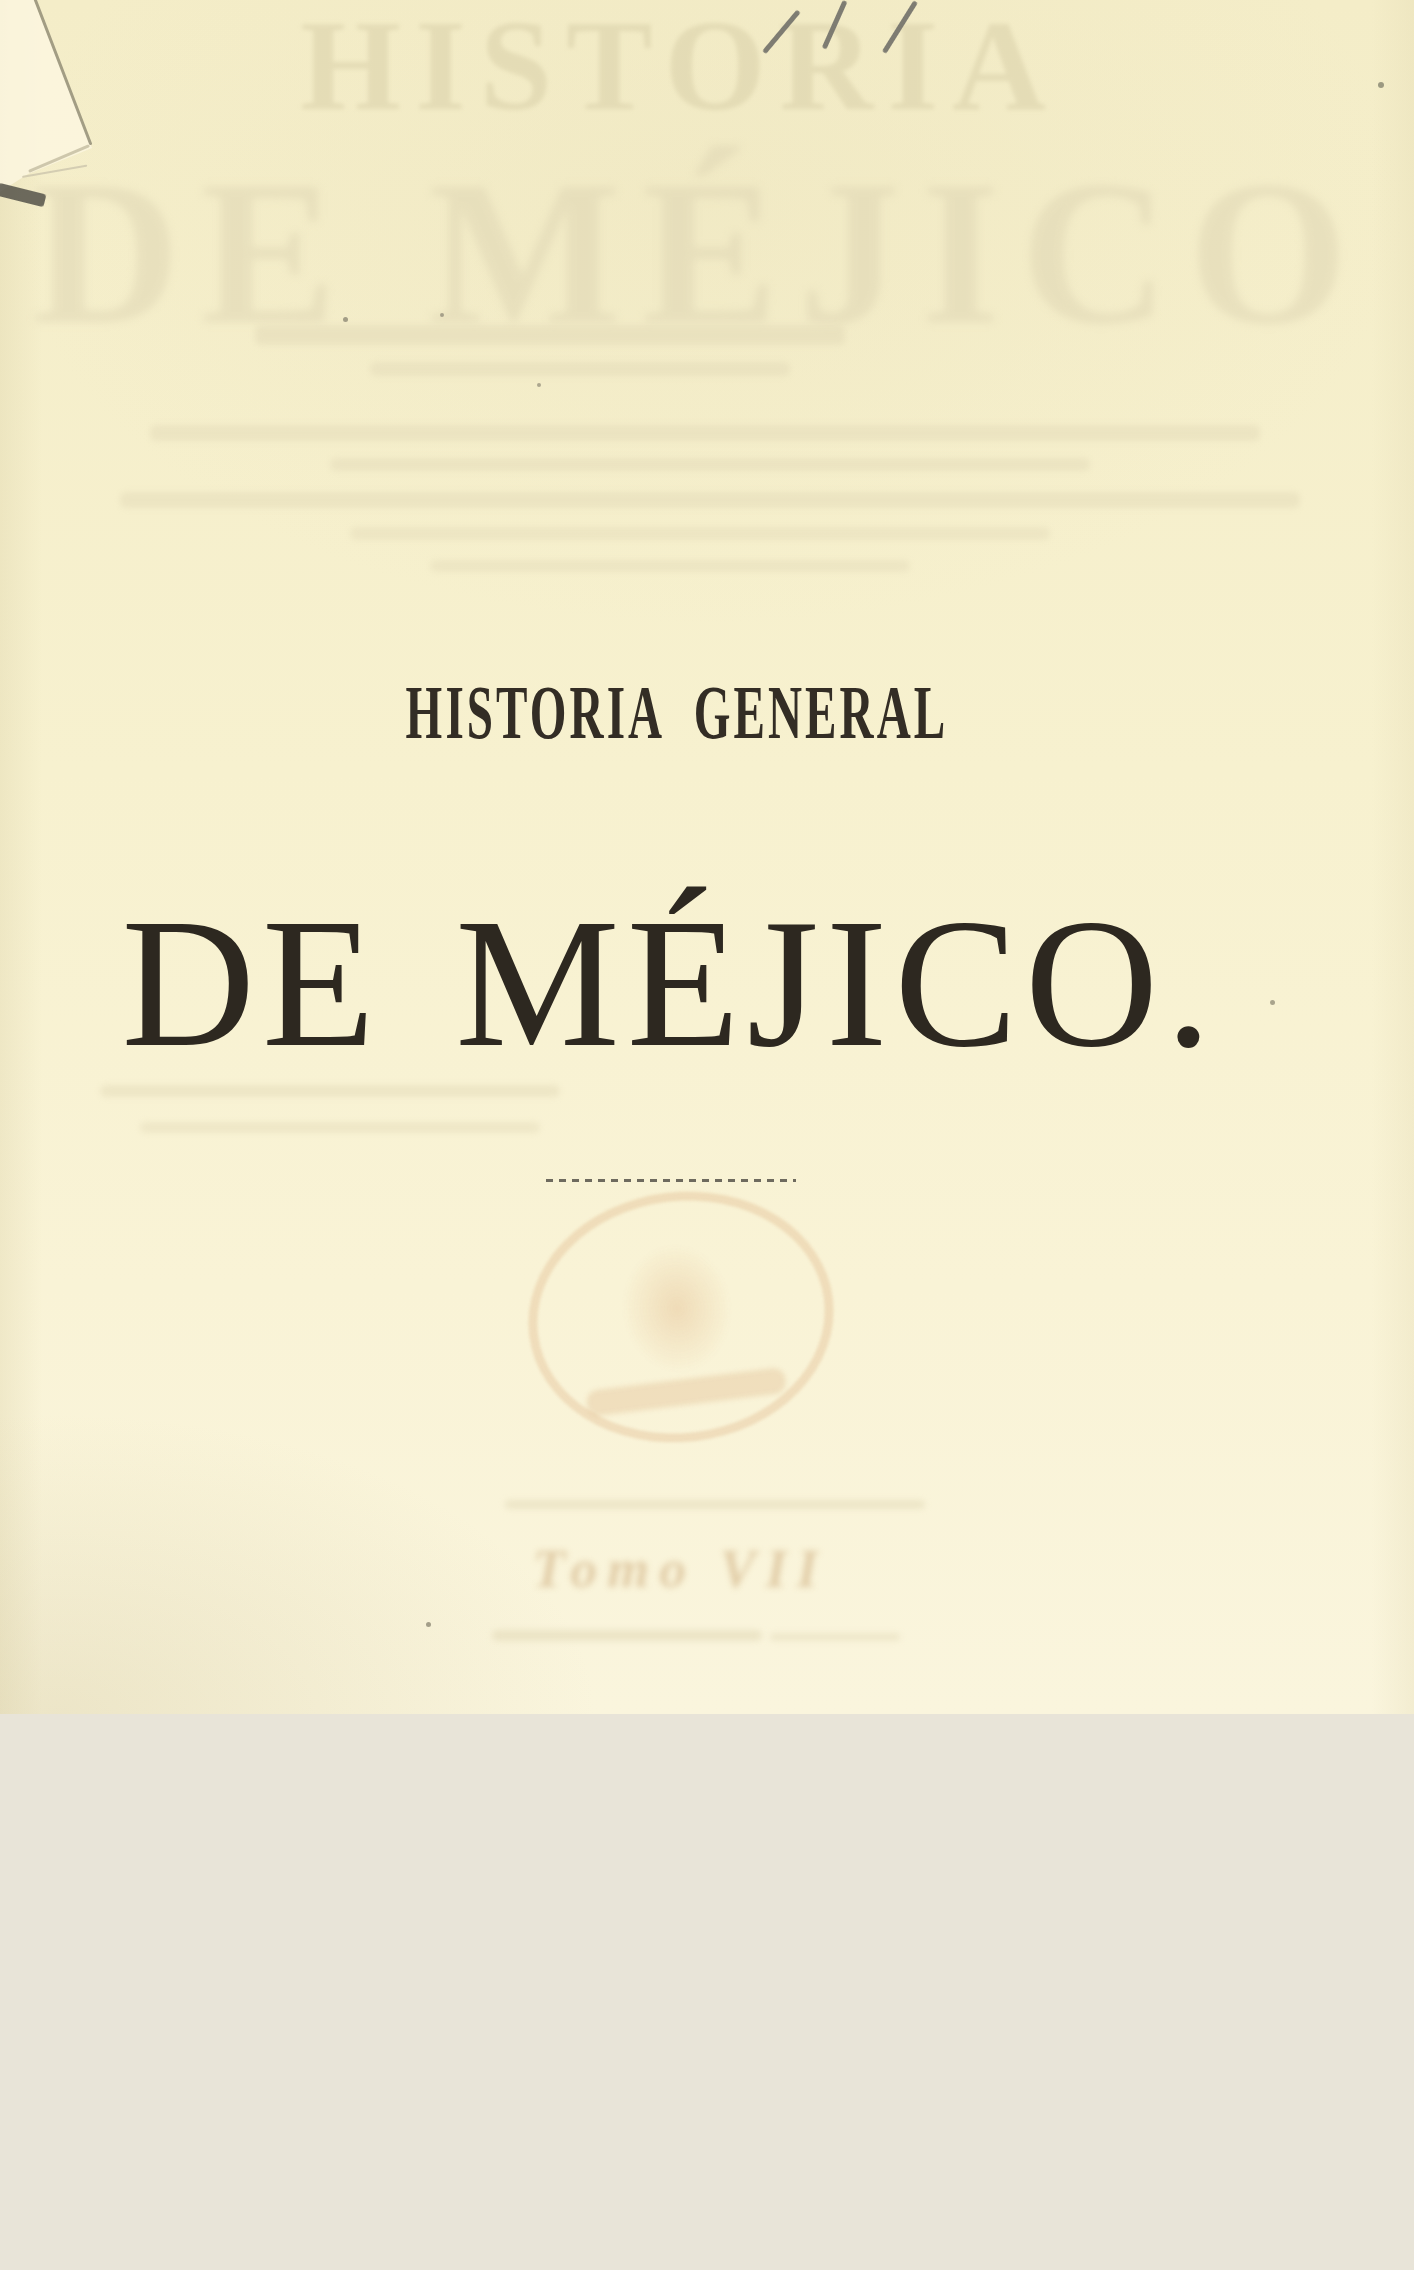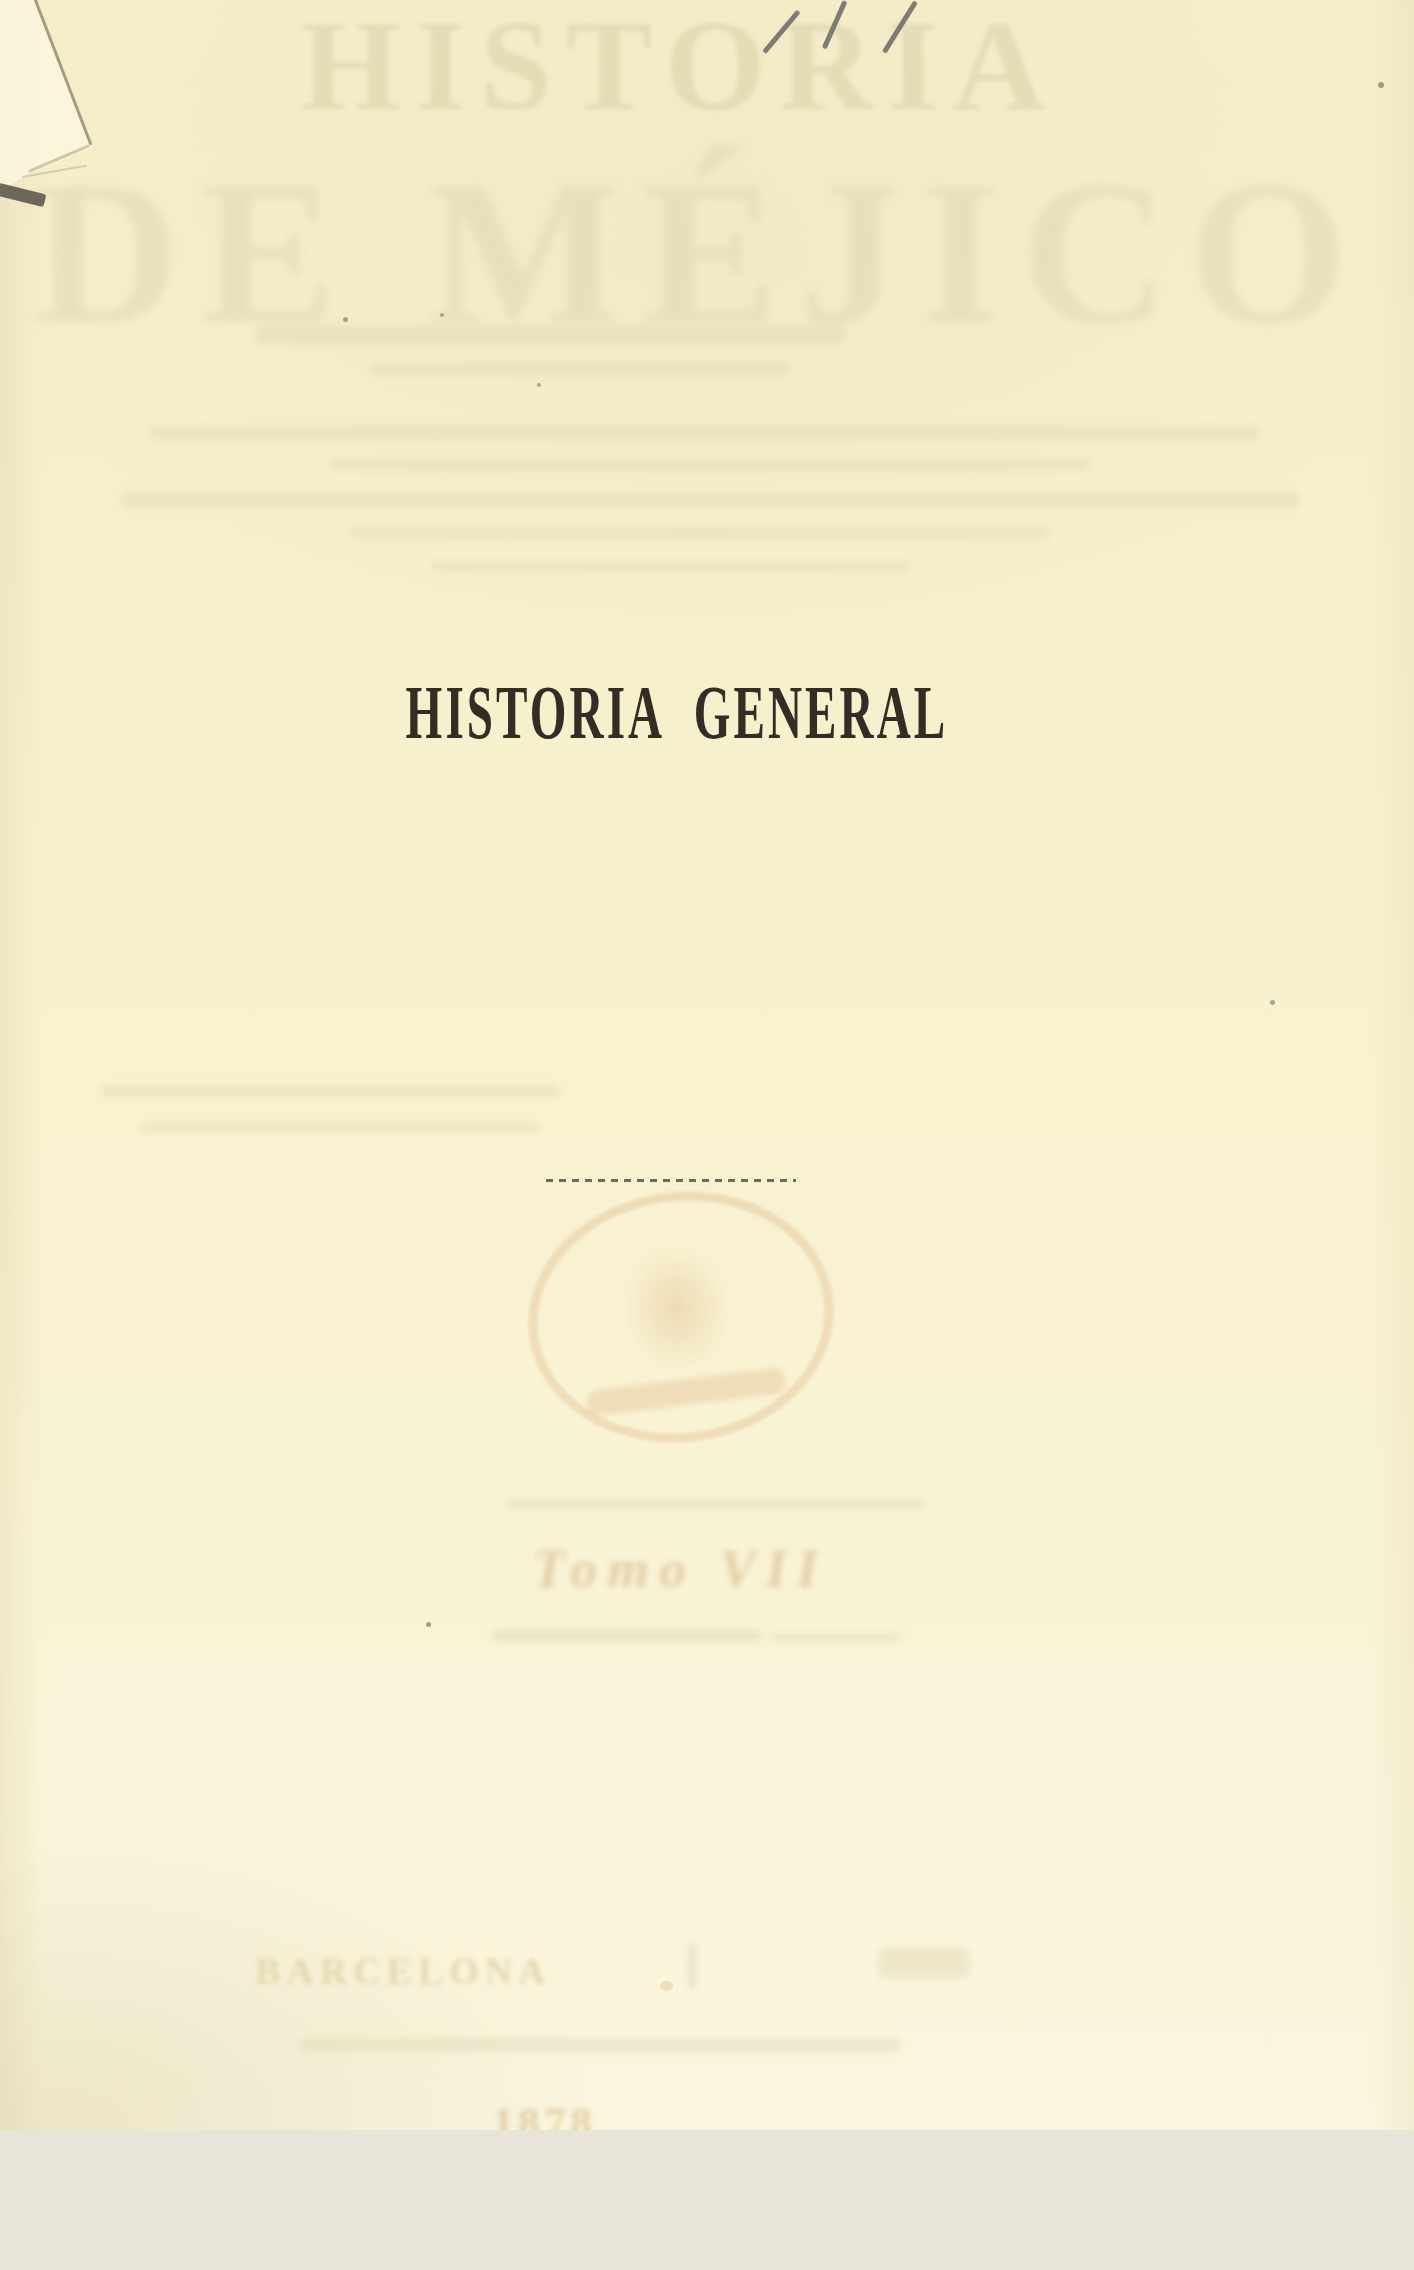--- a/index.html
+++ b/index.html
@@ -1,18 +1,18 @@
 <!DOCTYPE html>
 <html><head>
 <meta charset="utf-8">
 <style>
   html,body{margin:0;padding:0;background:#e8e4d8;}
   #scan{
     position:relative;
-    width:1414px;height:2130px;
+    width:1414px;height:1714px;
     overflow:hidden;
     font-family:"Liberation Serif","DejaVu Serif",serif;
     background:
       radial-gradient(900px 500px at 4% 100%, rgba(205,193,150,.30), rgba(205,193,150,0) 60%),
       radial-gradient(1000px 600px at 50% 12%, rgba(228,219,178,.22), rgba(228,219,178,0) 70%),
       linear-gradient(90deg, rgba(216,206,164,.30), rgba(216,206,164,0) 3%, rgba(216,206,164,0) 97%, rgba(222,212,172,.25)),
       linear-gradient(#f4edc8, #f7f1cf 45%, #f9f3d6 75%, #faf5dd);
   }
   .abs{position:absolute;}
   
@@ -154,20 +154,21 @@
   <div class="abs ghost" id="ghost-tomo">Tomo VII</div>
   <div class="abs ghost" id="ghost-city">BARCELONA</div>
   <div class="abs ghost" id="ghost-year">1878</div>
 
   <div class="abs" id="stamp">
     <div class="abs" id="stamp-crest"></div>
     <div class="abs" id="stamp-band"></div>
   </div>
 
   <div class="abs" id="series-title">HISTORIA  GENERAL</div>
+  <div class="abs" id="main-title">DE MÉJICO.</div>
   <div class="abs" id="title-rule"></div>
 
   <div class="slash" id="slash-1"></div>
   <div class="slash" id="slash-2"></div>
   <div class="slash" id="slash-3"></div>
 
   <div class="abs" id="corner-fold"></div>
   <div class="crease" id="crease-main"></div>
   <div class="crease" id="tear-edge"></div>
   <div class="crease" id="tear-light"></div>

